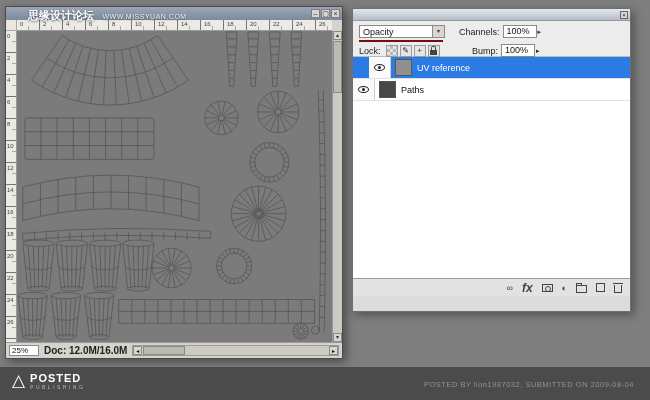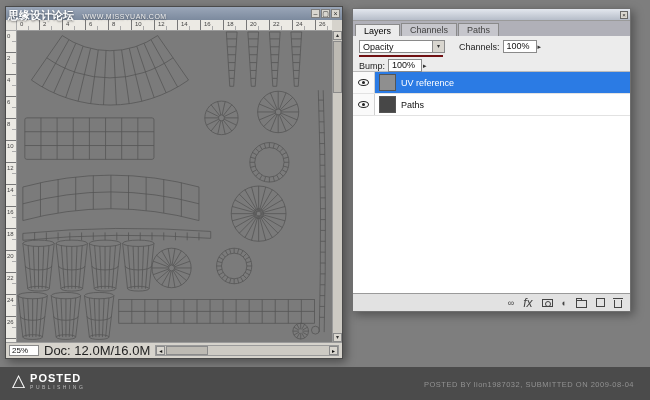--- a/index.html
+++ b/index.html
@@ -2,21 +2,21 @@
 <html><head>
 <meta charset="utf-8">
 <style>
   * { margin:0; padding:0; box-sizing:border-box; }
   html,body { width:650px; height:400px; overflow:hidden; }
   body { position:relative; background:#7e7e7e; font-family:"Liberation Sans",sans-serif; }
 
   
   .watermark { position:absolute; left:8px; top:5px; z-index:50; color:#fff;
     text-shadow:0 1px 2px rgba(0,0,0,.5); white-space:nowrap; }
-  .watermark .cn { font-size:11px; font-weight:bold; }
+  .watermark .cn { font-size:11px; font-weight:bold;margin-left:20px; }
   .watermark .en { font-size:7px; letter-spacing:.5px; margin-left:4px; color:#eee; }
 
   
   .doc-win { position:absolute; left:5px; top:6px; width:338px; height:353px;
     background:#d6d3cc; border:1px solid #4a4a4a; box-shadow:3px 3px 9px rgba(0,0,0,.4); }
   .titlebar { position:absolute; left:0; top:0; right:0; height:13px;
     background:linear-gradient(#9aa6b8,#7c8a9e); }
   .win-btns { position:absolute; right:2px; top:2px; display:flex; gap:1px; }
   .win-btn { width:9px; height:9px; background:#d9d6cf; border:1px solid #7d7d7d;
     font-size:7px; line-height:7px; text-align:center; color:#333; }
@@ -42,21 +42,21 @@
   .vscroll { position:absolute; right:0; top:24px; width:10px; height:311px; background:#cdcac3; border-left:1px solid #9a9a9a; }
   .vs-arrow { position:absolute; left:0; width:9px; height:9px; background:#d9d6cf; border:1px solid #8a8a8a;
     font-size:6px; line-height:7px; text-align:center; color:#333; }
   .vs-up { top:0; } .vs-down { bottom:0; }
   .vs-thumb { position:absolute; left:0; top:10px; width:9px; height:52px; background:#bdbab3; border:1px solid #8a8a8a; }
 
   .statusbar { position:absolute; left:0; bottom:0; width:336px; height:16px; background:#d6d3cc;
     border-top:1px solid #9a9a9a; display:flex; align-items:center; gap:5px; padding:0 3px;justify-content:flex-end; }
   .zoom-box { width:30px; height:11px; background:#fff; border:1px solid #8a8a8a; font-size:8px;
     line-height:9px; padding-left:2px; color:#111; }
-  .doc-info { font-size:13px; color:#222; white-space:nowrap; }
+  .doc-info { font-size:10px; color:#222; white-space:nowrap;font-weight:bold; }
   .hscroll { flex:1; height:11px; background:#cdcac3; border:1px solid #9a9a9a; position:relative; }
   .hs-arrow { position:absolute; top:0; width:9px; height:9px; font-size:6px; line-height:8px; text-align:center;
     background:#d9d6cf; border:1px solid #8a8a8a; color:#111; }
   .hs-left { left:0; } .hs-right { right:0; }
   .hs-thumb { position:absolute; left:10px; top:0; width:42px; height:9px; background:#bdbab3; border:1px solid #8a8a8a; }
 
   
   .panel { position:absolute; left:352px; top:8px; width:279px; height:304px; background:#dcdcdc;
     border:1px solid #6f6f6f; box-shadow:3px 3px 9px rgba(0,0,0,.35); }
   .p-title { position:relative; height:12px; background:linear-gradient(#e3e7ee,#b6bdc9); border-bottom:1px solid #9a9a9a; }
@@ -84,35 +84,35 @@
     align-items:center; justify-content:center; font-size:8px; color:#333; }
   .lk-checker { background-image:linear-gradient(45deg,#b5b5b5 25%,transparent 25%,transparent 75%,#b5b5b5 75%),
     linear-gradient(45deg,#b5b5b5 25%,transparent 25%,transparent 75%,#b5b5b5 75%);
     background-size:6px 6px; background-position:0 0,3px 3px; }
   .i-lock { width:7px; height:5px; background:#444; position:relative; margin-top:3px; }
   .i-lock::before { content:''; position:absolute; left:1px; top:-4px; width:3px; height:4px;
     border:1px solid #444; border-bottom:none; border-radius:2px 2px 0 0; }
 
   .p-list { background:#fff; height:221px; overflow:hidden; }
   .lrow { height:22px; display:flex; align-items:center; border-bottom:1px solid #e2e2e2; }
-  .lrow.selected { background:#2b7be4; }
+  .lrow.selected { background:#2b7be4;padding-left:16px; }
   .eye-cell { width:22px; align-self:stretch; border-right:1px solid #d0d0d0; display:flex;
     align-items:center; justify-content:center; background:#fafafa; }
   .i-eye { display:inline-block; width:11px; height:7px; border:1px solid #222; border-radius:50%; position:relative; }
   .i-eye::after { content:''; position:absolute; left:3px; top:1px; width:3px; height:3px; border-radius:50%; background:#222; }
   .thumb { width:17px; height:17px; margin:0 5px 0 4px; border:1px solid #555; flex:none; }
   .thumb-uv { background:#8f8f8f; }
   .thumb-bump { background:#474747; }
   .lname { font-size:9px; color:#111; }
   .lrow.selected .lname { color:#fff; }
 
   .p-bottom { height:18px; background:#e2e2e2; border-top:1px solid #9a9a9a; display:flex;
     align-items:center; justify-content:flex-end; gap:9px; padding-right:8px; }
   .bic { font-size:9px; color:#444; line-height:10px; }
-  .bic.fx { font-style:italic; font-size:12px; }
+  .bic.fx { font-style:italic; font-size:12px;font-weight:bold; }
   .i-mask { width:11px; height:8px; border:1px solid #444; position:relative; }
   .i-mask::after { content:''; position:absolute; left:2.5px; top:1px; width:4px; height:4px; border:1px solid #444; border-radius:50%; }
   .i-folder { width:11px; height:8px; border:1px solid #444; position:relative; margin-top:2px; }
   .i-folder::before { content:''; position:absolute; top:-3px; left:-1px; width:4px; height:2px; border:1px solid #444; border-bottom:none; }
   .i-new { width:9px; height:9px; border:1px solid #444; }
   .i-trash { width:8px; height:8px; border:1px solid #444; border-top:none; position:relative; margin-top:3px; }
   .i-trash::before { content:''; position:absolute; top:-2px; left:-2px; width:10px; height:1px; background:#444; }
 
   
   .footer { position:absolute; left:0; right:0; bottom:0; height:33px; background:#4b4b4b; }
@@ -525,39 +525,43 @@
       <div class="hs-thumb"></div>
       <div class="hs-arrow hs-right">▸</div>
     </div>
   </div>
 </div>
 
 <div class="panel">
   <div class="p-title">
     <div class="p-close">×</div>
   </div>
-  <div class="p-tabs">
-    <div class="tab active">Layers</div>
-    <div class="tab inactive">Channels</div>
-    <div class="tab inactive">Paths</div>
-  </div>
   <div class="p-controls">
     <div class="ctl-row">
       <div class="blend-box">
         <span class="val">Opacity</span>
         <span class="dd-arrow">▾</span>
       </div>
       <div class="opacity-group">
         <span class="ctl-label">Channels:</span>
         <span class="val-box">100%</span>
         <span class="sl-arrow">▸</span>
       </div>
     </div>
     <div class="red-line"></div>
     <div class="ctl-row" style="margin-top:4px;">
+      <div class="lock-group">
+        <span class="ctl-label">Lock:</span>
+        <span class="lk lk-checker"></span>
+        <span class="lk">✎</span>
+        <span class="lk">+</span>
+        <span class="lk">
+            <span class="i-lock"></span>
+          </span>
+      </div>
       <div class="fill-group">
         <span class="ctl-label">Bump:</span>
         <span class="val-box">100%</span>
         <span class="sl-arrow">▸</span>
       </div>
     </div>
   </div>
   <div class="p-list">
     <div class="lrow selected">
       <div class="eye-cell">

